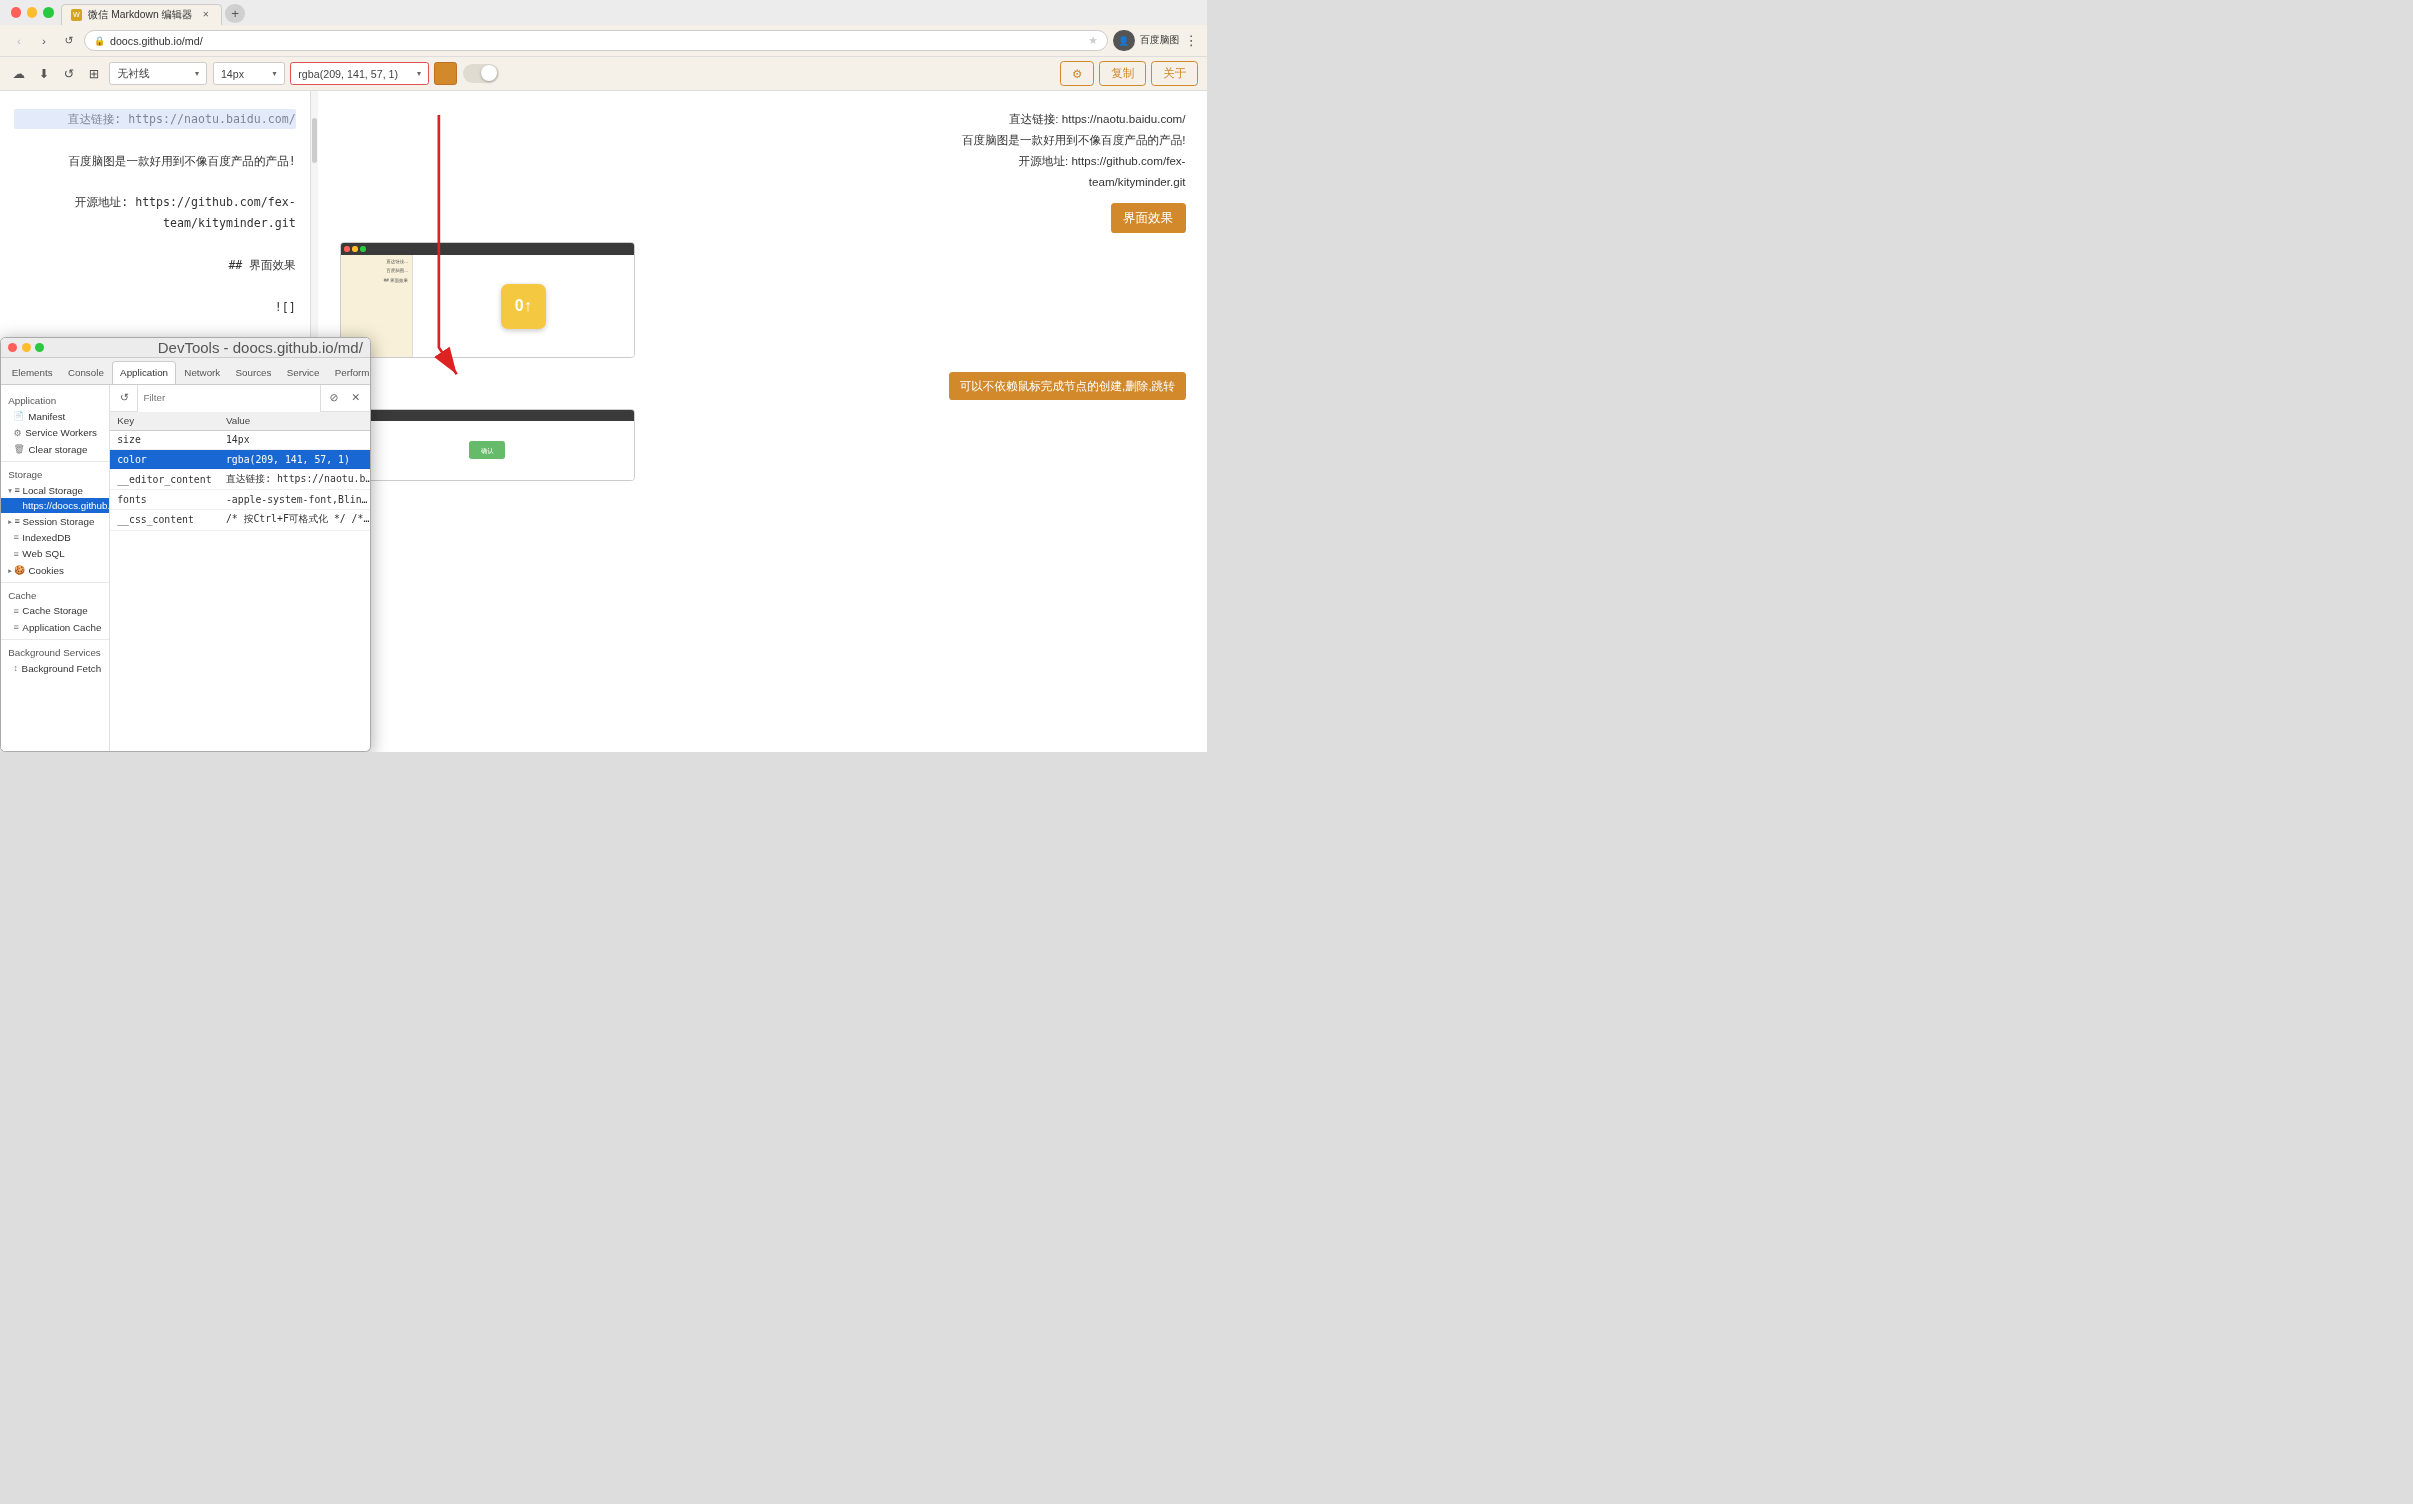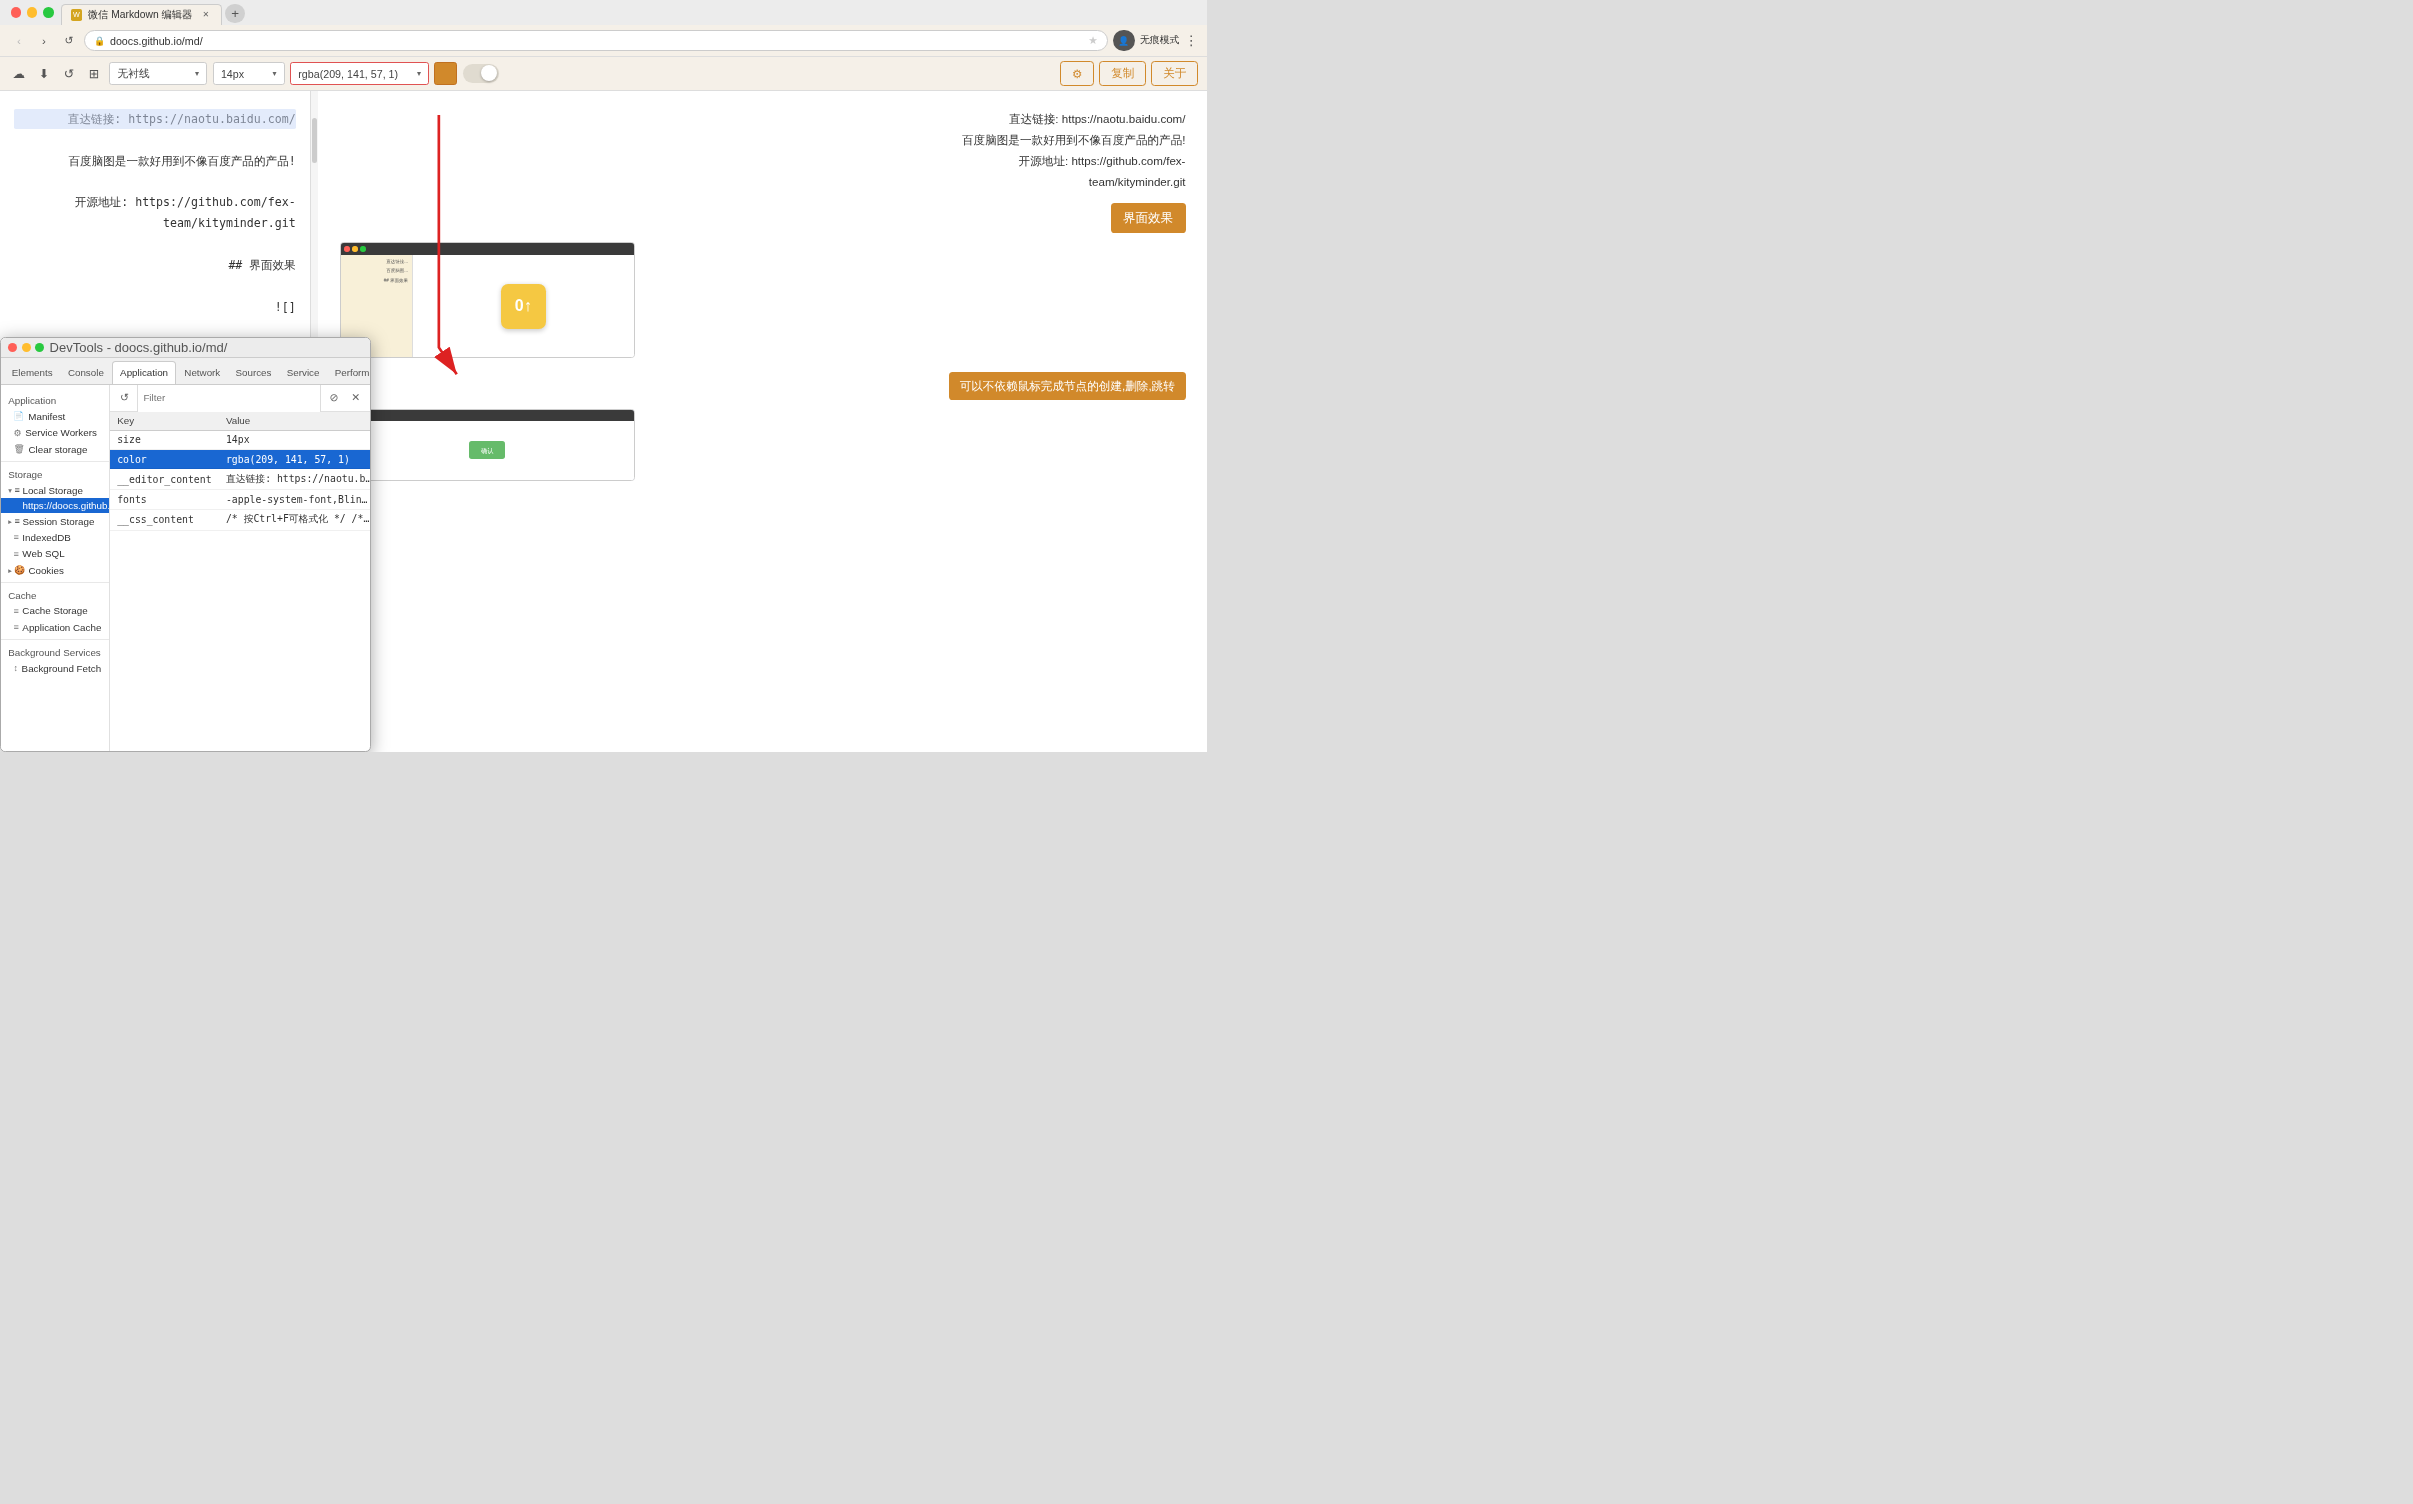--- a/index.html
+++ b/index.html
@@ -30,21 +30,21 @@
   <div style="height:32px; background:#f5f0e8; display:flex; align-items:center; padding:0 9px; gap:5.4px; border-bottom:0.9px solid #ddd;">
     <div style="width:19.7px; height:19.7px; display:flex; align-items:center; justify-content:center; border-radius:3.6px; cursor:pointer; color:#bbb; font-size:11.6px;">‹</div>
     <div style="width:19.7px; height:19.7px; display:flex; align-items:center; justify-content:center; border-radius:3.6px; cursor:pointer; color:#555; font-size:11.6px;">›</div>
     <div style="width:19.7px; height:19.7px; display:flex; align-items:center; justify-content:center; border-radius:3.6px; cursor:pointer; color:#555; font-size:10.7px;">↺</div>
     <div style="flex:1; height:21.5px; background:white; border-radius:10.7px; display:flex; align-items:center; padding:0 9px; font-size:10.7px; color:#333; border:0.9px solid #ccc; cursor:text;">
       <span style="margin-right:4.5px; color:#555; font-size:9px;">🔒</span>
       <span style="flex:1;">doocs.github.io/md/</span>
       <span style="color:#ccc; cursor:pointer; font-size:10.7px;">★</span>
     </div>
     <div style="width:21.5px; height:21.5px; border-radius:50%; background:#555; display:flex; align-items:center; justify-content:center; color:white; font-size:9px; overflow:hidden; cursor:pointer; flex-shrink:0;">👤</div>
-    <span style="font-size:9.8px; color:#333; white-space:nowrap;">无痕模式</span>
+    <span style="font-size:9.8px; color:#333; white-space:nowrap;">百度脑图</span>
     <div style="color:#555; cursor:pointer; font-size:13.4px;">⋮</div>
   </div>
 
   <div style="height:34px; background:#f5f0e8; display:flex; align-items:center; padding:0 9px; gap:5.4px; border-bottom:0.9px solid #ddd;">
     <div style="width:19.7px; height:19.7px; display:flex; align-items:center; justify-content:center; cursor:pointer; color:#555; font-size:12.5px;">☁</div>
     <div style="width:19.7px; height:19.7px; display:flex; align-items:center; justify-content:center; cursor:pointer; color:#555; font-size:12.5px;">⬇</div>
     <div style="width:19.7px; height:19.7px; display:flex; align-items:center; justify-content:center; cursor:pointer; color:#555; font-size:12.5px;">↺</div>
     <div style="width:19.7px; height:19.7px; display:flex; align-items:center; justify-content:center; cursor:pointer; color:#555; font-size:12.5px;">⊞</div>
 
     <div style="height:23px; padding:0 7.2px; border:0.9px solid #ccc; border-radius:2.7px; background:white; font-size:10.7px; color:#444; cursor:pointer; display:flex; align-items:center; gap:3.6px; min-width:98px;">
@@ -155,21 +155,21 @@
   </div>
 
   <div style="position:absolute; left:0; top:337px; width:371px; height:415px; background:#fff; border:0.9px solid #aaa; box-shadow:0 3.6px 18px rgba(0,0,0,0.35); border-radius:5.4px; overflow:hidden; display:flex; flex-direction:column;">
 
     <div style="height:19.7px; background:#ececec; display:flex; align-items:center; padding:0 7.2px; gap:5.4px; border-bottom:0.9px solid #ccc; flex-shrink:0;">
       <div style="display:flex; gap:4.5px; align-items:center;">
         <div style="width:9px; height:9px; border-radius:50%; background:#ff5f57; cursor:pointer;"></div>
         <div style="width:9px; height:9px; border-radius:50%; background:#ffbd2e; cursor:pointer;"></div>
         <div style="width:9px; height:9px; border-radius:50%; background:#28c940; cursor:pointer;"></div>
       </div>
-      <div style="flex:1; text-align:left; font-size:13px; color:#555;">DevTools - doocs.github.io/md/</div>
+      <div style="flex:1; text-align:right; font-size:15px; color:#555;">DevTools - doocs.github.io/md/</div>
     </div>
 
     <div style="height:27px; background:#f0f0f0; display:flex; align-items:flex-end; border-bottom:0.9px solid #ccc; padding:0 3.6px; gap:0.9px; flex-shrink:0; overflow:hidden;">
       <div style="height:23px; padding:0 7.2px; font-size:9.8px; color:#555; display:flex; align-items:center; cursor:pointer; border-radius:3.6px 3.6px 0 0;">
         <span>Elements</span>
       </div>
       <div style="height:23px; padding:0 7.2px; font-size:9.8px; color:#555; display:flex; align-items:center; cursor:pointer; border-radius:3.6px 3.6px 0 0;">
         <span>Console</span>
       </div>
       <div style="height:23px; padding:0 7.2px; font-size:9.8px; color:#333; display:flex; align-items:center; cursor:pointer; border-radius:3.6px 3.6px 0 0; background:white; border:0.9px solid #ccc; border-bottom:none; font-weight:500;">

